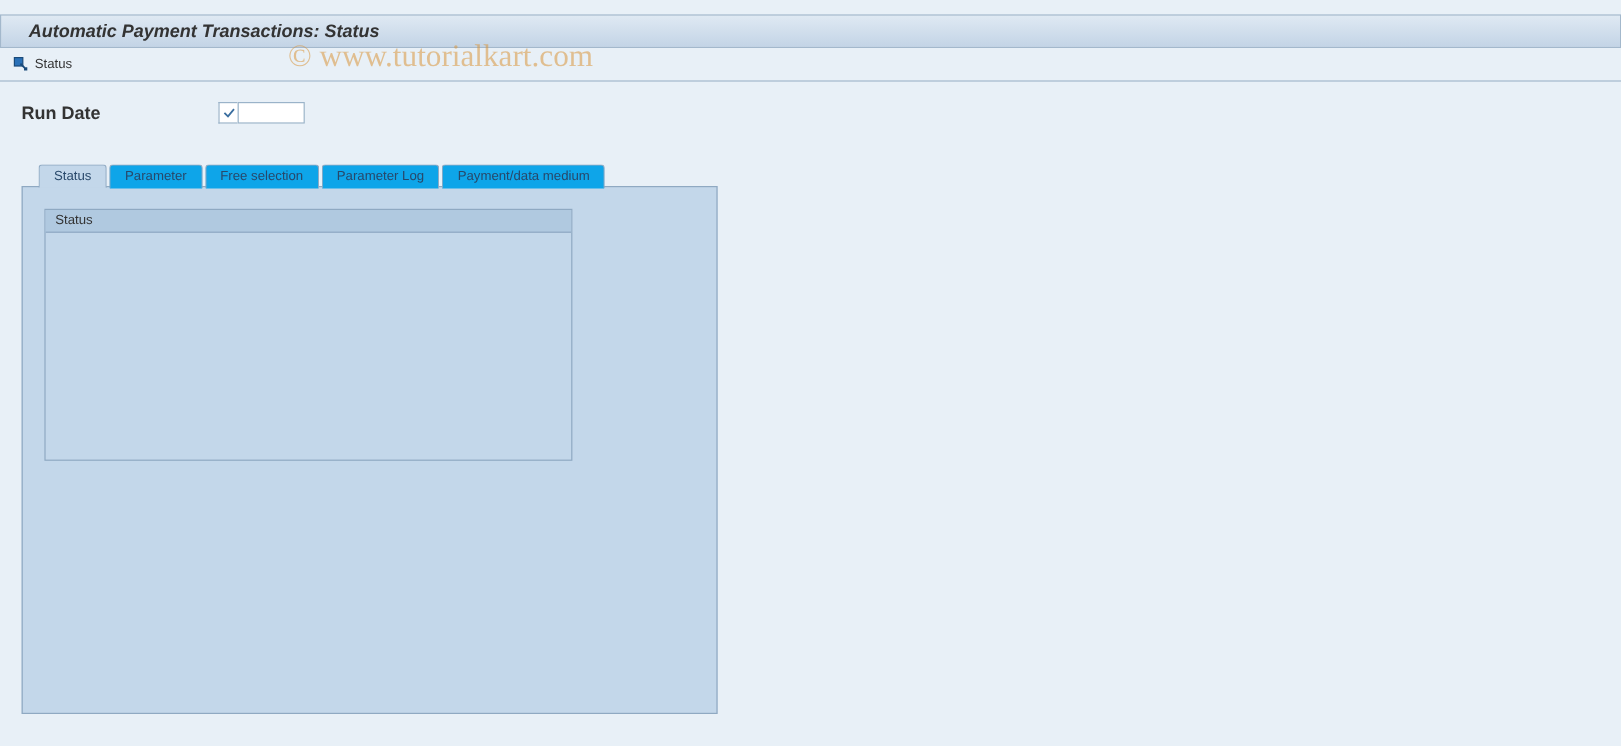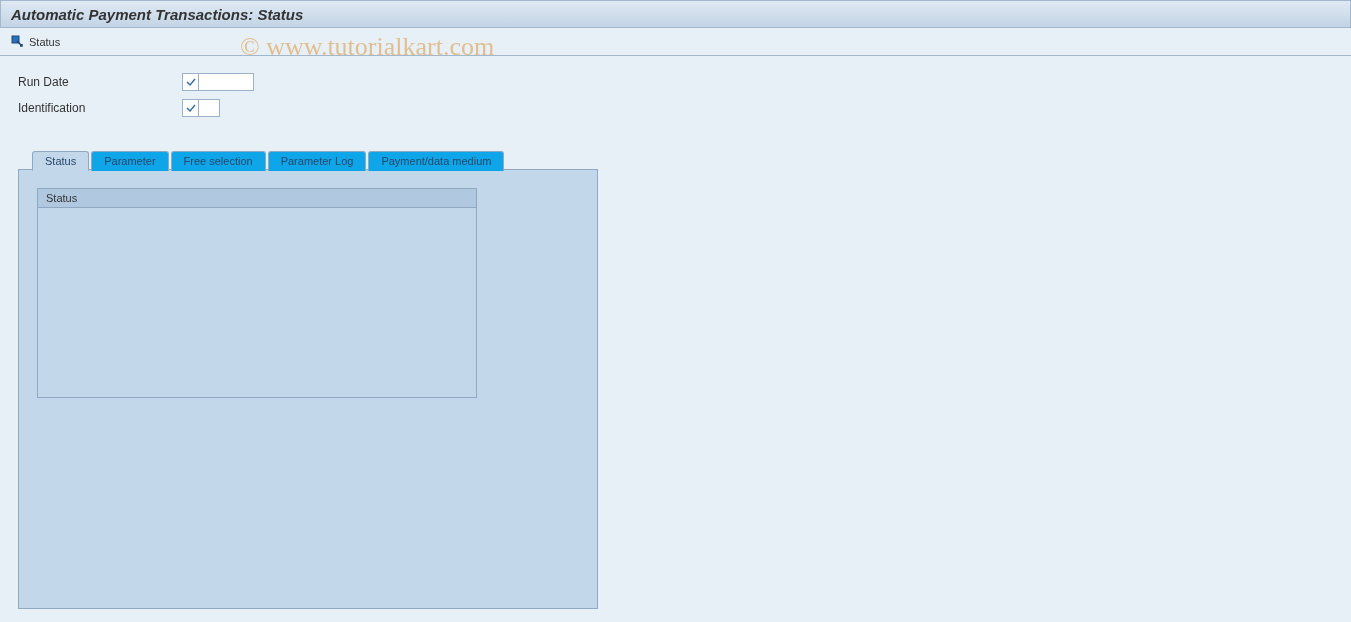--- a/index.html
+++ b/index.html
@@ -10,25 +10,26 @@
       width: 1351px;
       height: 622px;
       overflow: hidden;
     }
     .title-bar {
       background: linear-gradient(to bottom, #dfe9f3 0%, #c3d4e6 100%);
       border: 1px solid #a3b8cc;
       height: 28px;
       display: flex;
       align-items: center;
-      padding-left: 10px;
+      padding-left: 23px;
       font-weight: bold;
       font-style: italic;
       font-size: 15px;
       color: #333;
+      margin-top: 12px;
     }
     .toolbar {
       background: #e8f0f7;
       border-bottom: 1px solid #a3b8cc;
       height: 28px;
       display: flex;
       align-items: center;
       padding-left: 10px;
       gap: 4px;
     }
@@ -51,22 +52,23 @@
       padding: 14px 18px;
     }
     .field-row {
       display: flex;
       align-items: center;
       height: 24px;
       margin-bottom: 2px;
     }
     .field-label {
       width: 164px;
-      font-size: 12px;
-      color: #333;
+      font-size: 15px;
+      color: #333;
+      font-weight: bold;
     }
     .field-input {
       display: flex;
       align-items: center;
       gap: 0;
     }
     .check-addon {
       width: 16px;
       height: 18px;
       background: #fff;
@@ -187,31 +189,20 @@
     <div class="field-input">
       <span class="check-addon">
         <svg width="10" height="10" viewBox="0 0 10 10">
             <path d="M1 5 L4 8 L9 2" stroke="#3b6fa0" stroke-width="1.5" fill="none"></path>
           </svg>
       </span>
       <input type="text" class="text-input run-date-input" value="" style="">
     </div>
   </div>
 
-  <div class="field-row">
-    <div class="field-label">Identification</div>
-    <div class="field-input">
-      <span class="check-addon">
-        <svg width="10" height="10" viewBox="0 0 10 10">
-            <path d="M1 5 L4 8 L9 2" stroke="#3b6fa0" stroke-width="1.5" fill="none"></path>
-          </svg>
-      </span>
-      <input type="text" class="text-input ident-input" value="" style="">
-    </div>
-  </div>
 
   <div class="tab-strip">
     <div class="tab active">Status</div>
     <div class="tab">Parameter</div>
     <div class="tab">Free selection</div>
     <div class="tab">Parameter Log</div>
     <div class="tab">Payment/data medium</div>
   </div>
 
   <div class="tab-body">

